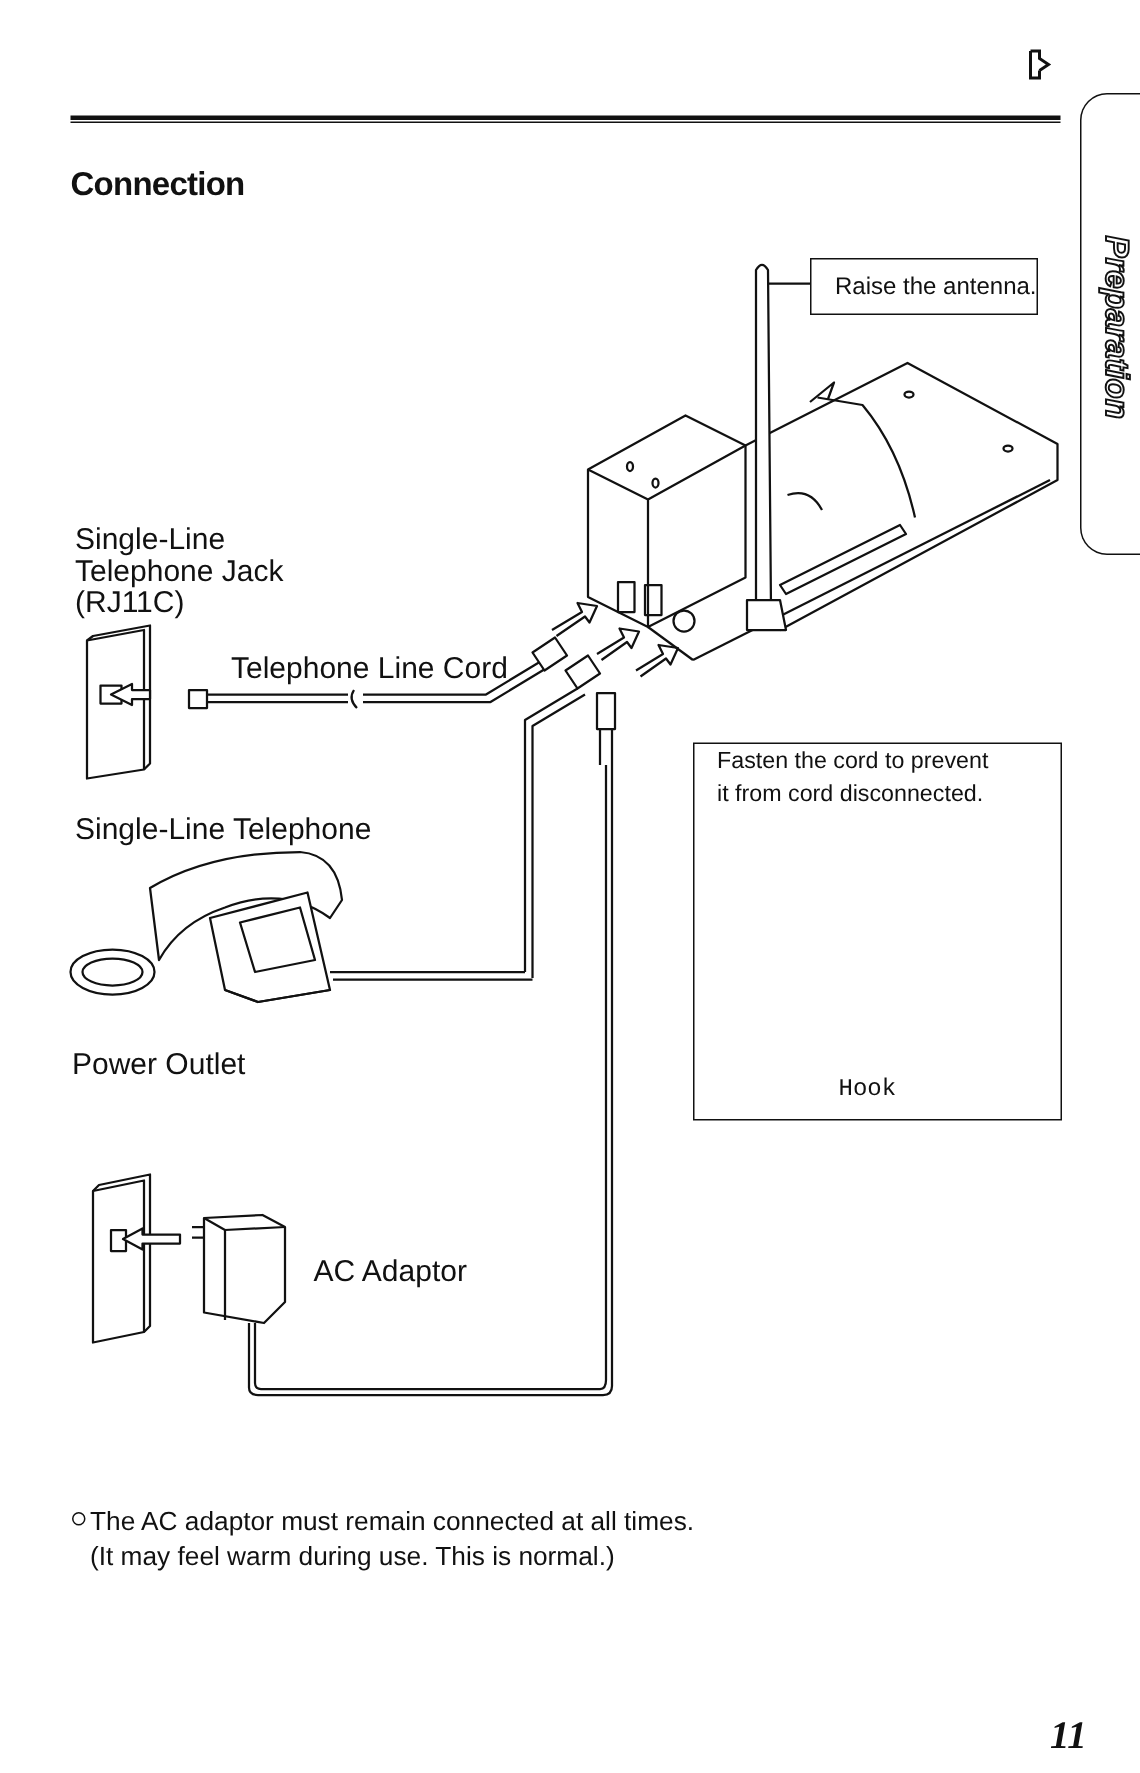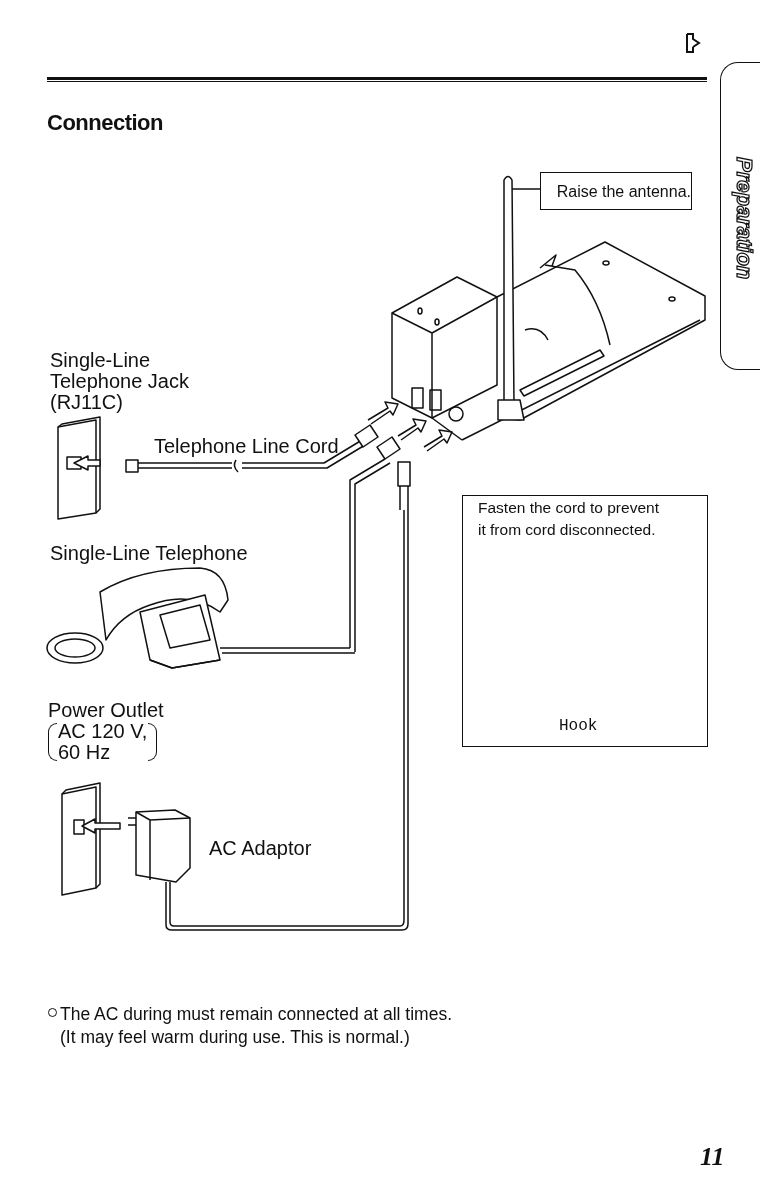--- a/index.html
+++ b/index.html
@@ -146,35 +146,31 @@
 
 <div class="abs label" style="left:50px; top:350px;">
   <div>Single-Line</div>
   <div>Telephone Jack</div>
   <div>(RJ11C)</div>
 </div>
 <div class="abs label" style="left:154px; top:436px;">Telephone Line Cord</div>
 <div class="abs label" style="left:50px; top:543px;">Single-Line Telephone</div>
 <div class="abs label" style="left:48px; top:700px;">
   <div>Power Outlet</div>
-  <div class="paren-block">
-    <div>AC 120 V,</div>
-    <div>60 Hz</div>
-  </div>
 </div>
 <div class="abs label" style="left:209px; top:838px;">AC Adaptor</div>
 
 <div class="abs callout callout-antenna">Raise the antenna.</div>
 <div class="abs callout callout-fasten">
   <div>Fasten the cord to prevent</div>
   <div>it from cord disconnected.</div>
 </div>
 <div class="abs hook-label">Hook</div>
 
 <div class="abs notes">
   <div class="note-line">
     <span class="bullet"></span>
-    <span>The AC during must remain connected at all times.</span>
+    <span>The AC adaptor must remain connected at all times.</span>
   </div>
   <div class="indent">(It may feel warm during use. This is normal.)</div>
 </div>
 
 <div class="abs page-number">11</div>
 
 </body></html>

